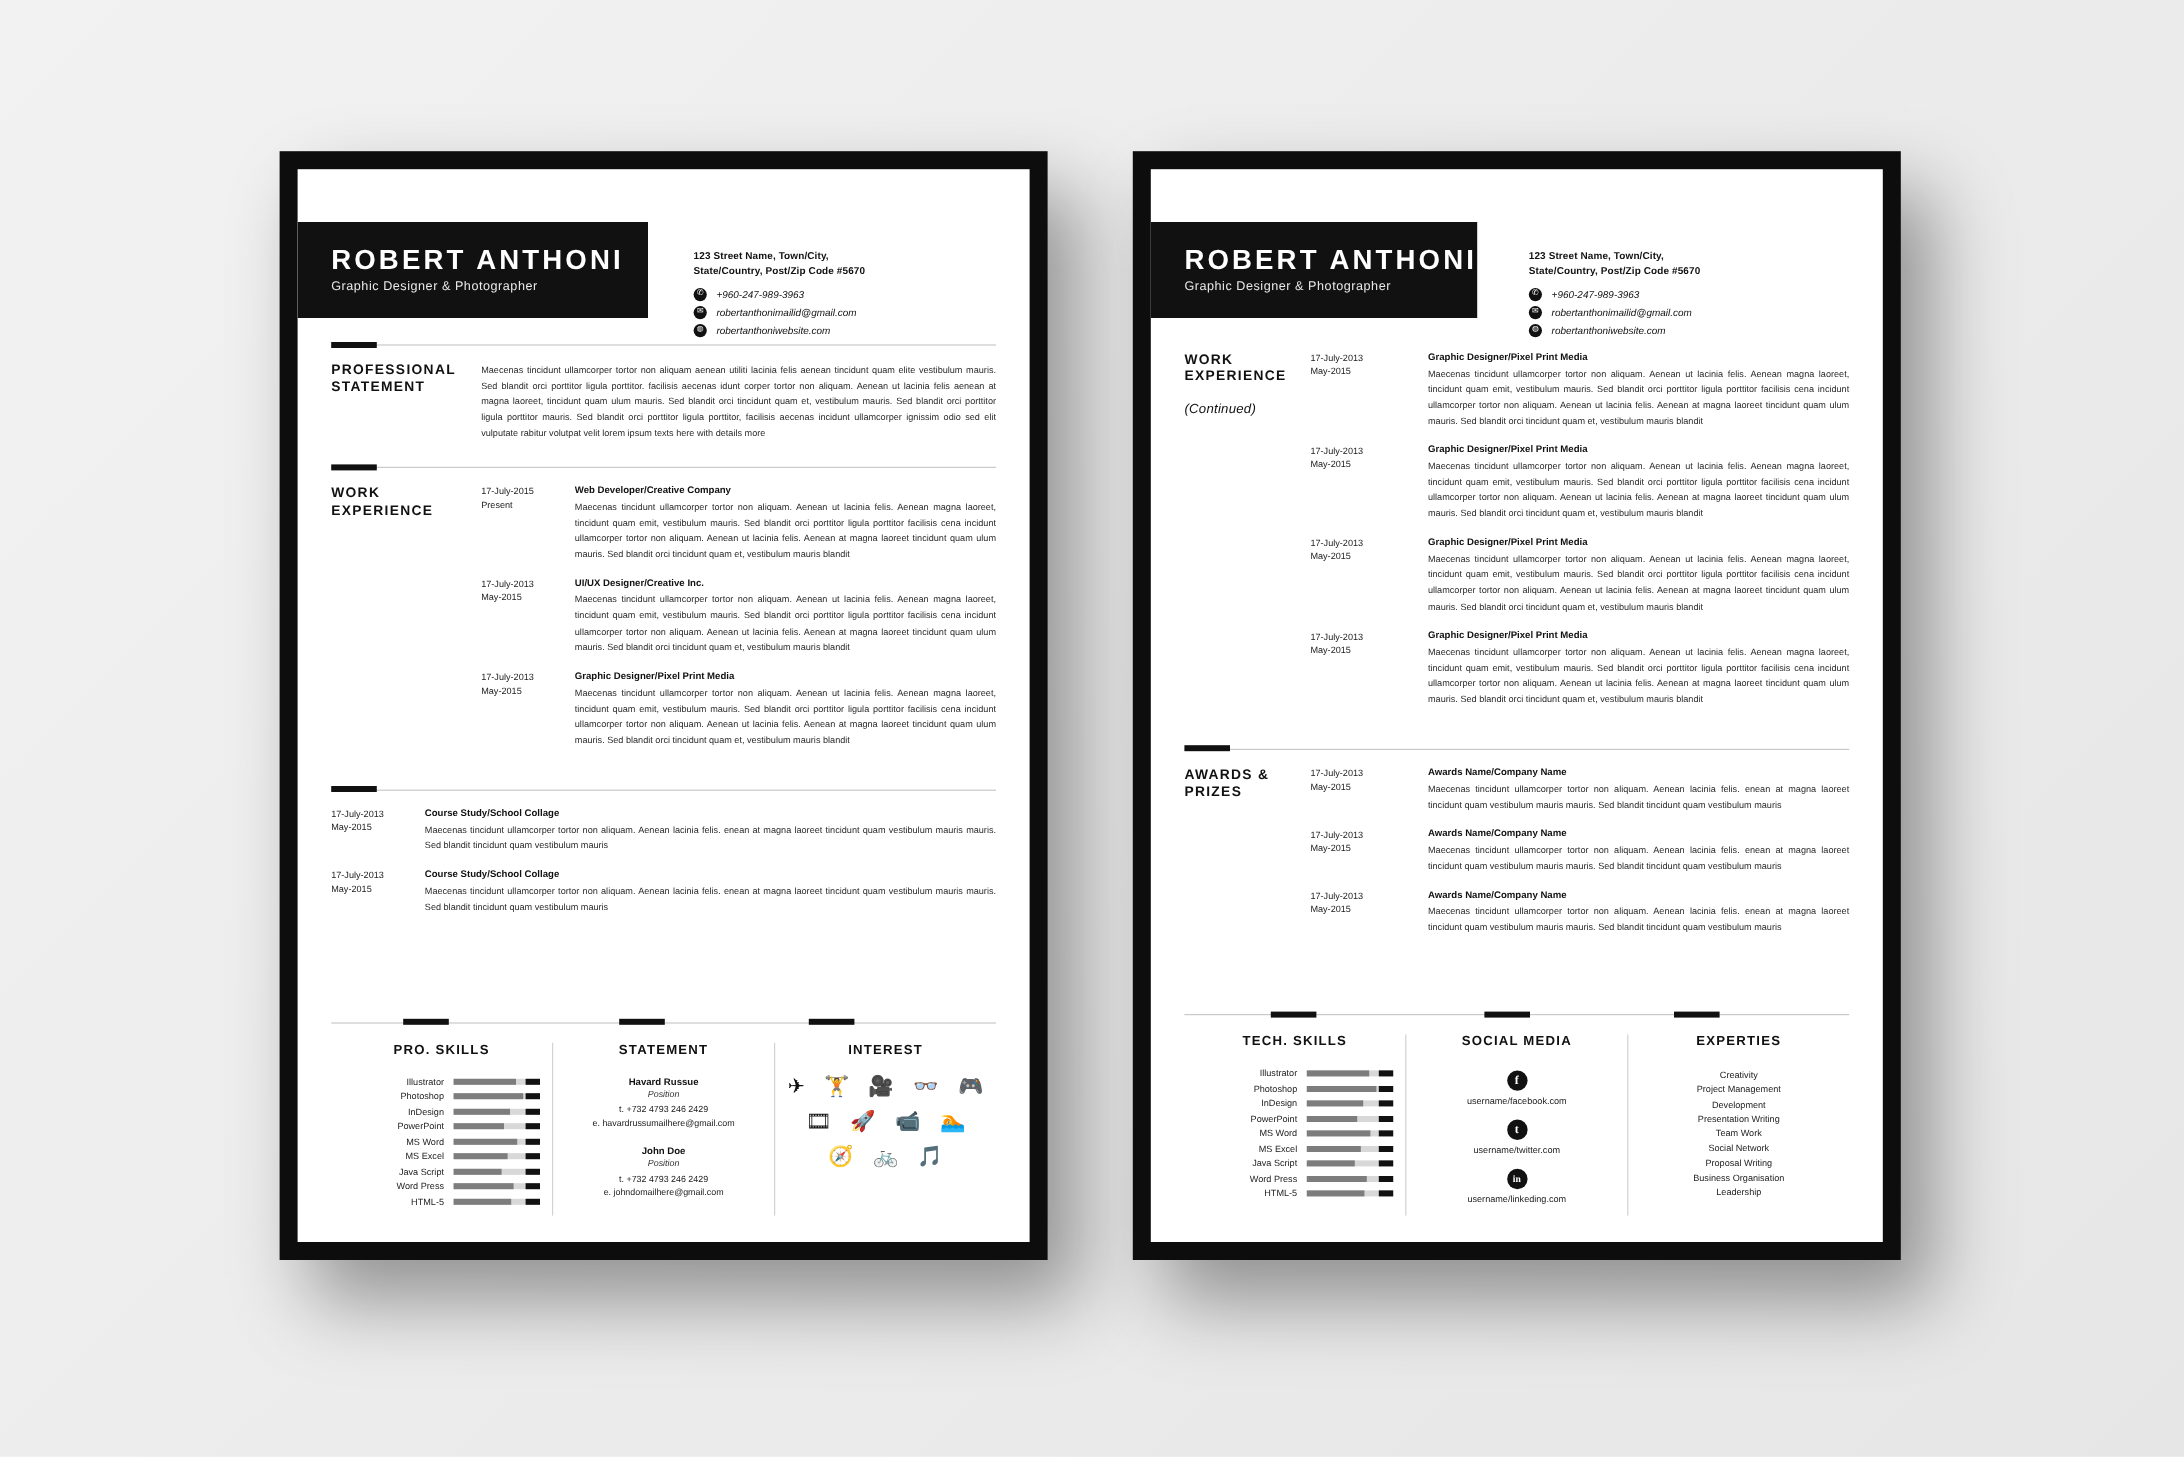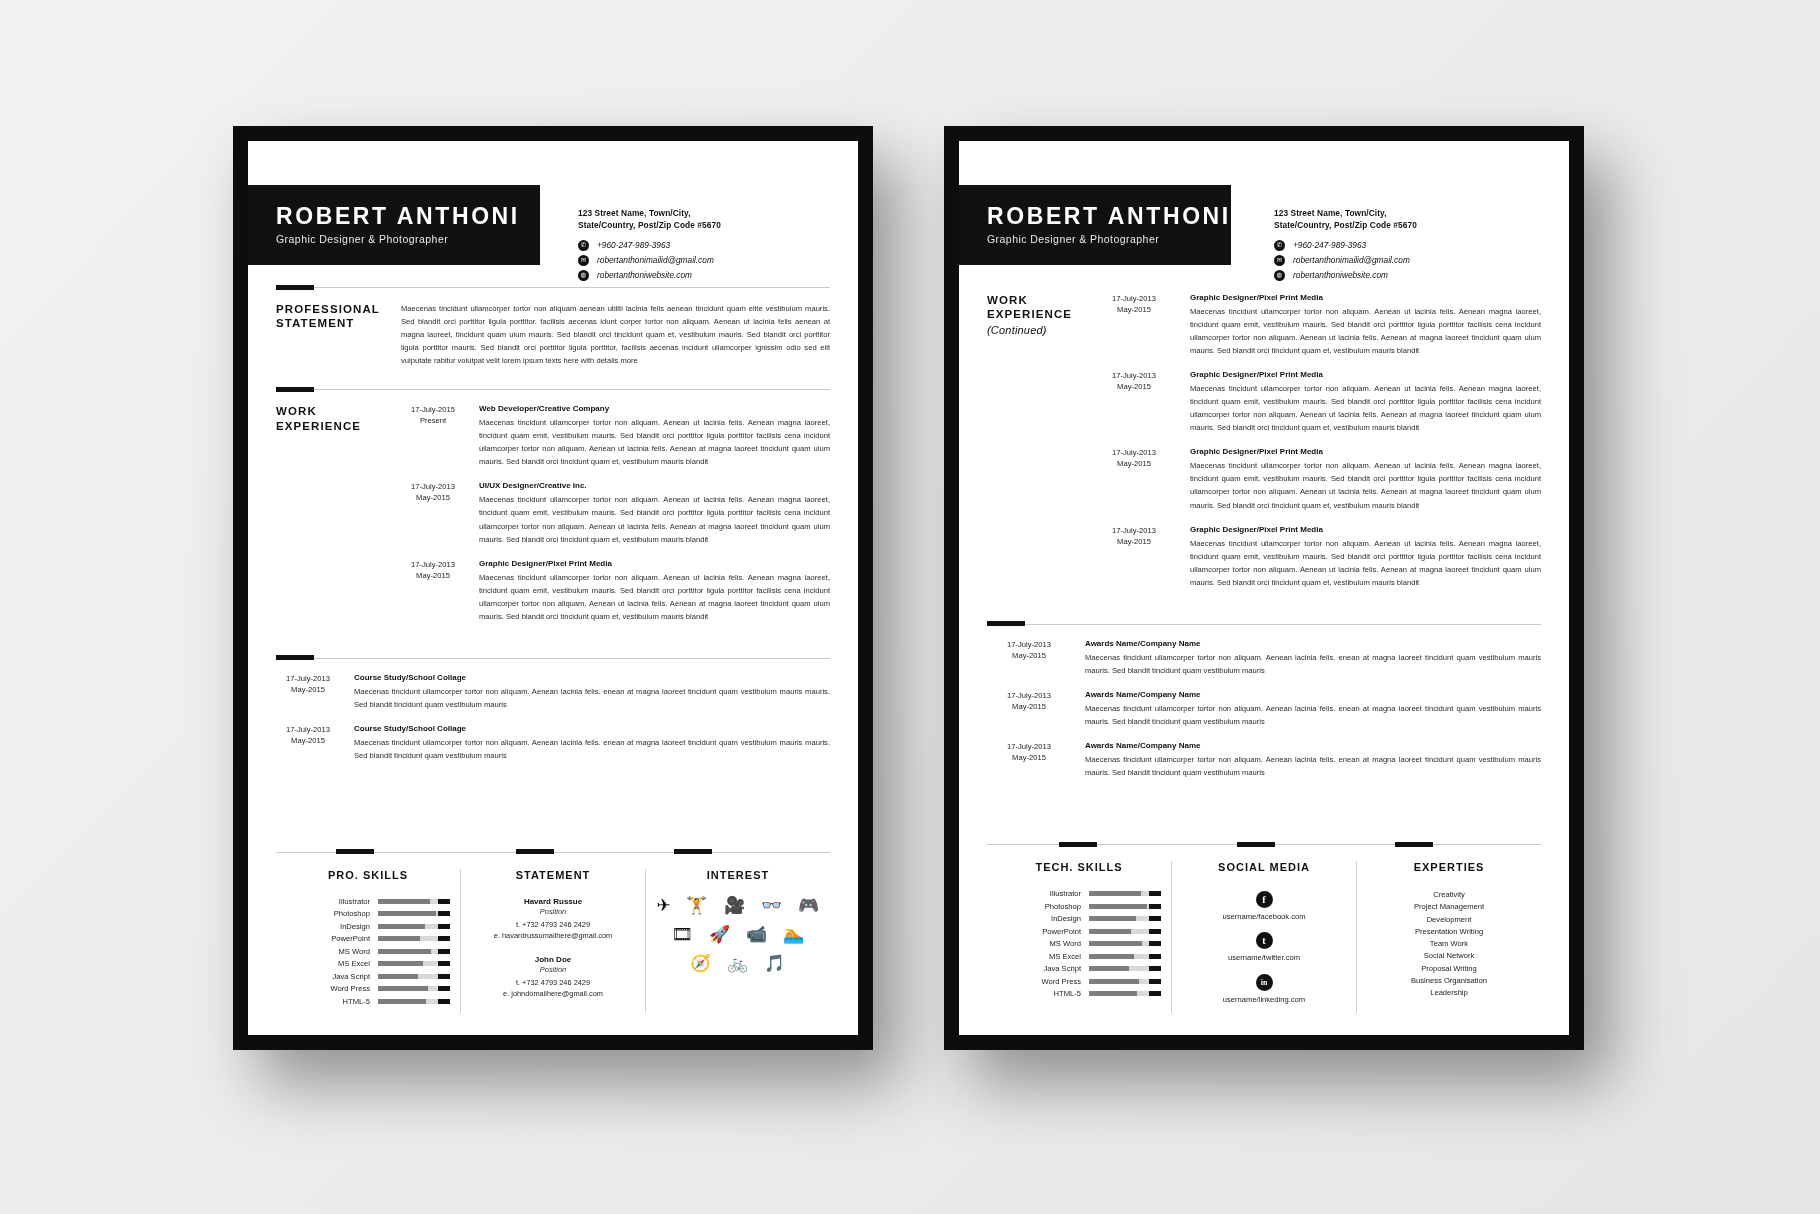--- a/index.html
+++ b/index.html
@@ -66,30 +66,30 @@
   .rule::before{
     content:"";position:absolute;left:0;top:-2.5px;width:38px;height:5px;background:#111;
   }
   .sect{display:flex;margin-top:14px;}
   .sect-title{
     width:125px;flex:0 0 125px;font-size:11.5px;font-weight:bold;
     letter-spacing:1.1px;line-height:1.25;color:#111;text-transform:uppercase;
   }
   .sect-title .cont{
     display:block;font-style:italic;font-weight:normal;text-transform:none;
-    letter-spacing:.2px;font-size:11px;margin-top:2px;
+    letter-spacing:.2px;font-size:11px;margin-top:13px;
   }
   .sect-body{flex:1;}
   .para{
     font-size:7.6px;line-height:1.72;color:#2b2b2b;text-align:justify;
   }
 
   .entry{display:flex;margin-bottom:13px;}
   .entry-date{
-    width:78px;flex:0 0 78px;text-align:center;padding-right:14px;box-sizing:border-box;
+    width:78px;flex:0 0 78px;text-align:left;padding-right:14px;box-sizing:border-box;
     font-size:7.6px;line-height:1.45;color:#222;
   }
   .entry-main{flex:1;}
   .entry-title{font-size:8px;font-weight:bold;color:#111;margin-bottom:3px;}
   .entry-desc{font-size:7.6px;line-height:1.72;color:#2b2b2b;text-align:justify;}
 
   
   .p2 .sect-title{width:105px;flex:0 0 105px;}
   .p2 .entry-date{width:98px;flex:0 0 98px;}
 
@@ -424,20 +424,21 @@
               <div class="entry-main">
                 <div class="entry-title">Graphic Designer/Pixel Print Media</div>
                 <div class="entry-desc">Maecenas tincidunt ullamcorper tortor non aliquam. Aenean ut lacinia felis. Aenean magna laoreet, tincidunt quam emit, vestibulum mauris. Sed blandit orci porttitor ligula porttitor facilisis cena incidunt ullamcorper tortor non aliquam. Aenean ut lacinia felis. Aenean at magna laoreet tincidunt quam ulum mauris. Sed blandit orci tincidunt quam et, vestibulum mauris blandit</div>
               </div>
             </div>
           </div>
         </div>
 
         <div class="rule"></div>
         <div class="sect">
+          <div class="sect-title">AWARDS &amp; PRIZES</div>
           <div class="sect-body">
             <div class="entry">
               <div class="entry-date" style="white-space:pre-line">17-July-2013
 May-2015</div>
               <div class="entry-main">
                 <div class="entry-title">Awards Name/Company Name</div>
                 <div class="entry-desc">Maecenas tincidunt ullamcorper tortor non aliquam. Aenean lacinia felis. enean at magna laoreet tincidunt quam vestibulum mauris mauris. Sed blandit tincidunt quam vestibulum mauris</div>
               </div>
             </div>
             <div class="entry">

